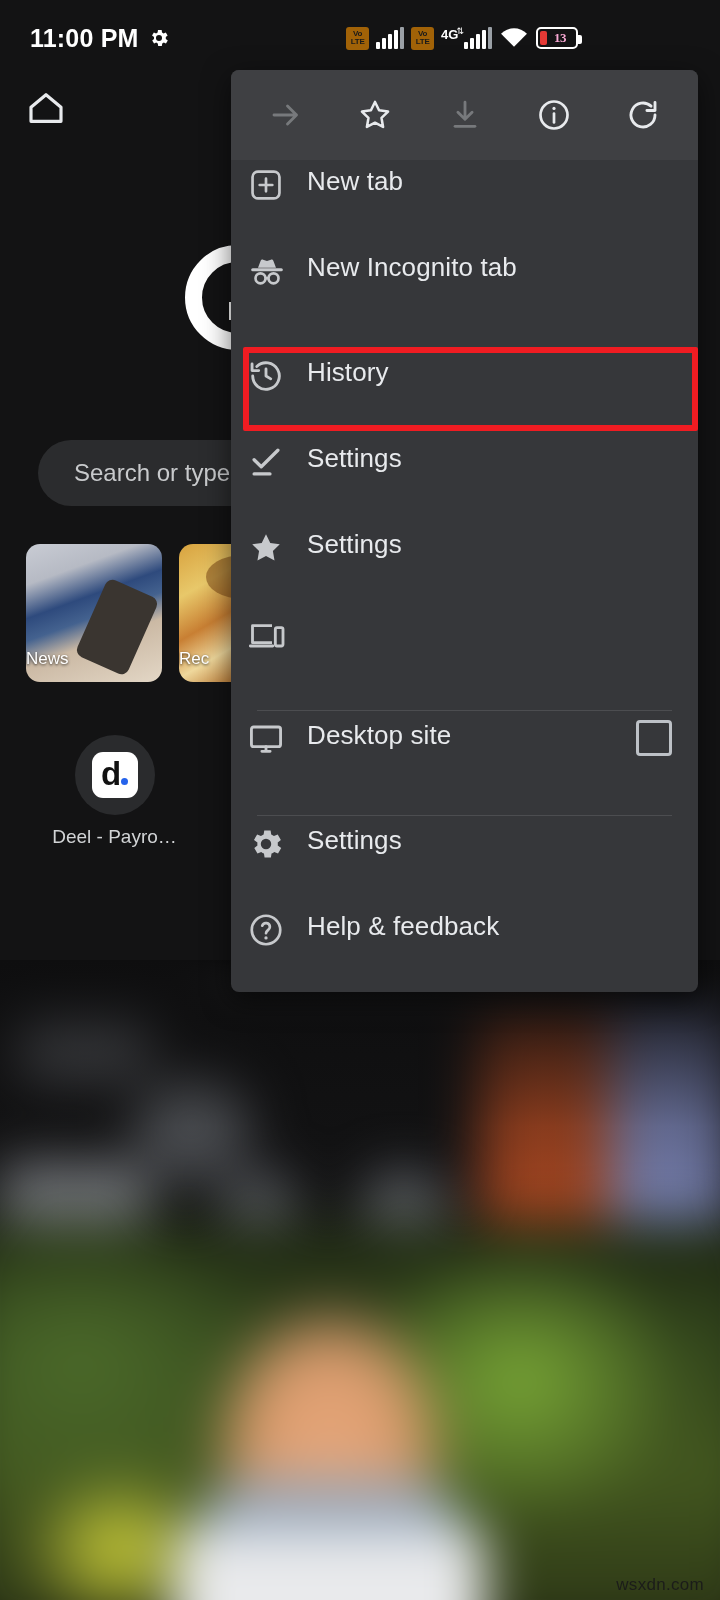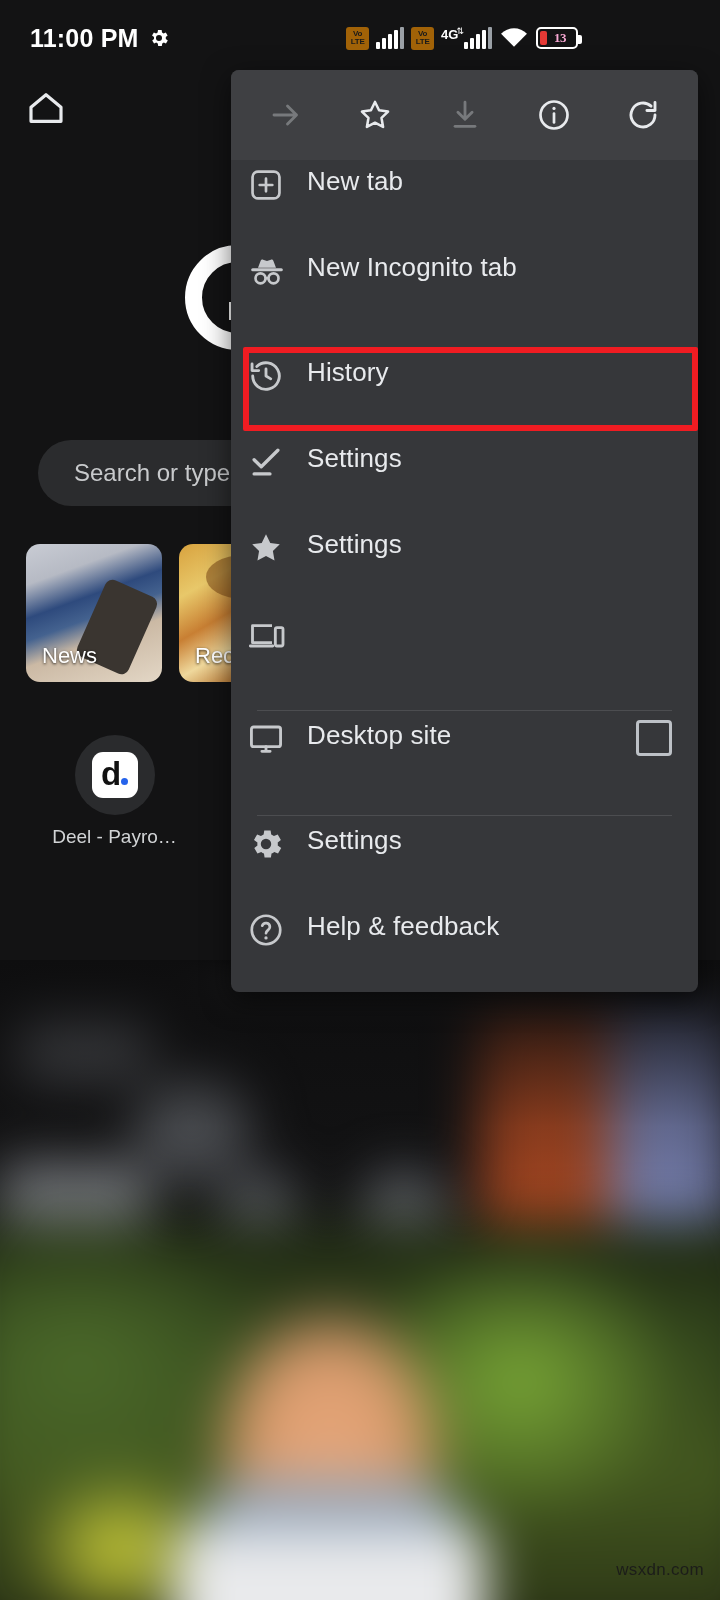--- a/index.html
+++ b/index.html
@@ -61,21 +61,21 @@
   }
   .searchbar {
     position:absolute; left:38px; top:440px; width:420px; height:66px;
     background:#2b2c2e; border-radius:34px;
     display:flex; align-items:center; padding-left:36px;
     color:#c8cacc; font-size:24px; white-space:nowrap; overflow:hidden;
   }
   .tiles { position:absolute; left:26px; top:544px; display:flex; gap:17px; }
   .tile { position:relative; width:136px; height:138px; border-radius:14px; overflow:hidden; }
   .tile .label {
-    position:absolute; left:16px; bottom:13px; color:#ffffff; font-size:22px;
+    position:absolute; left:0; bottom:13px; color:#ffffff; font-size:17px;
     text-shadow:0 1px 3px rgba(0,0,0,.8); white-space:nowrap;
   }
   .tile-news { background:
       linear-gradient(160deg,#c9ccd4 0%, #b6bac4 22%, #2e4a7d 40%, #44628f 52%, #cbb9a4 66%, #e3d7c6 100%); }
   .tile-news:before{
     content:""; position:absolute; left:46%; top:30%; width:56px; height:84px;
     background:#3a3530; border-radius:8px; transform:rotate(24deg);
   }
   .tile-rec { background:
       linear-gradient(150deg,#d8a23e 0%, #e8c86a 25%, #c87f33 45%, #efd89c 62%, #b7732d 80%, #e4c075 100%); }
@@ -126,21 +126,21 @@
   }
   .photo:before{
     content:""; position:absolute; left:235px; bottom:30px; width:270px; height:130px;
     background:#93a4b8; border-radius:60px 60px 0 0;
   }
   .vignette {
     position:absolute; inset:0;
     background:linear-gradient(180deg, rgba(14,14,15,1) 0%, rgba(14,14,15,.78) 9%, rgba(14,14,15,.25) 26%, rgba(14,14,15,0) 44%);
   }
   .watermark {
-    position:absolute; right:16px; bottom:20px; color:#1a1a1a; font-size:17px;
+    position:absolute; right:16px; bottom:5px; color:#1a1a1a; font-size:17px;
     letter-spacing:.3px; opacity:.92; z-index:3;
   }
 
   
   .menu {
     position:absolute; left:231px; top:70px; width:467px; height:922px;
     background:#36373a; border-radius:8px; z-index:4;
     box-shadow:0 8px 28px rgba(0,0,0,.55);
     overflow:hidden;
   }

